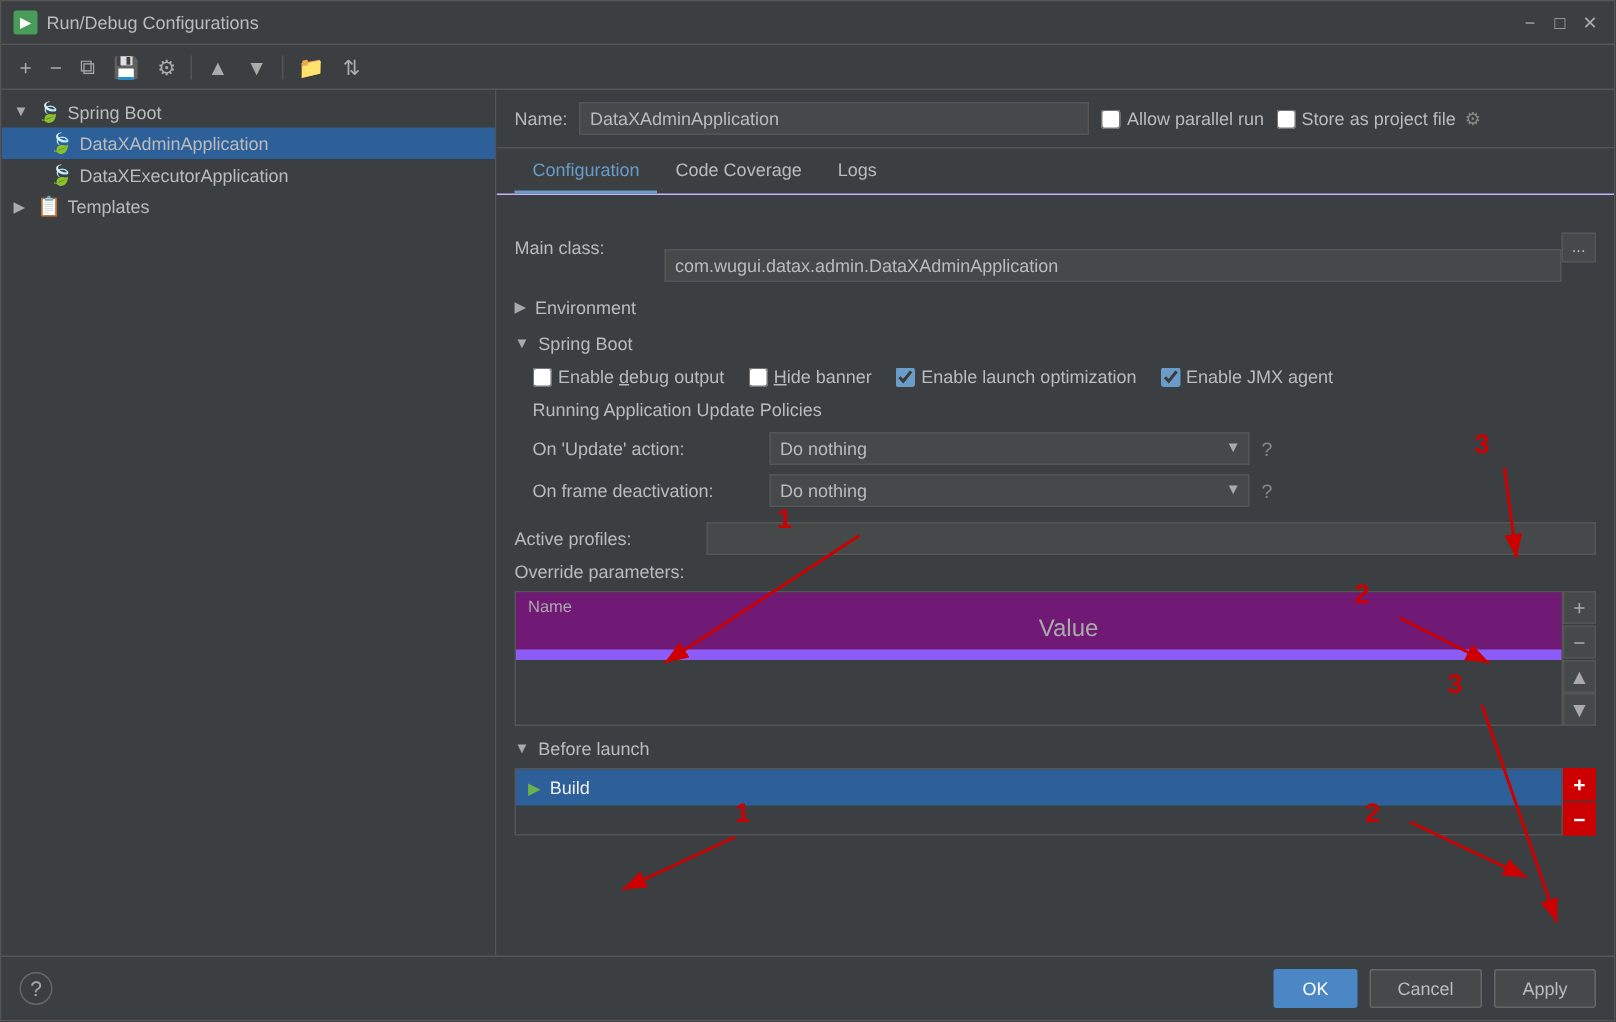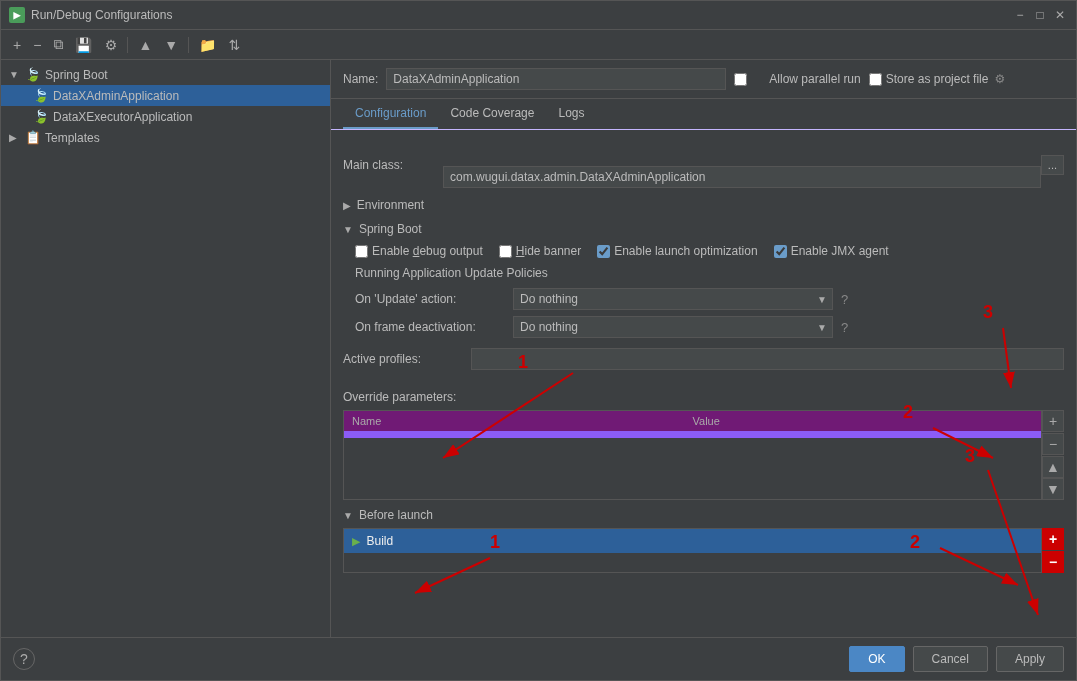--- a/index.html
+++ b/index.html
@@ -113,21 +113,21 @@
       flex: 1;
       background: #45494a;
       border: 1px solid #555;
       color: #bbb;
       padding: 3px 6px;
       font-size: 12px;
       outline: none;
       max-width: 340px;
     }
 
-    .parallel-checkbox { display: flex; align-items: center; gap: 22px; color: #bbb; }
+    .parallel-checkbox { display: flex; align-items: center; gap: 4px; color: #bbb; }
     .project-file { display: flex; align-items: center; gap: 4px; color: #bbb; }
 
     .tabs {
       display: flex;
       border-bottom: 1px solid #c4b5fd;
       background: #3c3f41;
       padding: 0 12px;
     }
     .tab {
       padding: 7px 12px;
@@ -258,21 +258,21 @@
     .help-icon {
       color: #888;
       cursor: pointer;
       font-size: 13px;
     }
 
     .active-profiles-row {
       display: flex;
       align-items: center;
       gap: 8px;
-      margin-bottom: 20px;
+      margin-bottom: 4px;
       justify-content: center;
     }
     .active-profiles-label { color: #bbb; min-width: 120px; }
     .active-profiles-input {
       flex: 1;
       background: #45494a;
       border: 1px solid #555;
       color: #bbb;
       padding: 3px 6px;
       font-size: 12px;
@@ -281,21 +281,21 @@
 
     .override-section { margin-bottom: 8px; }
     .override-label { color: #bbb; margin-bottom: 6px; }
     .params-table-header {
       display: flex;
       background: #701a75;
       border-bottom: 7px solid #8b5cf6;
       padding: 4px 8px;
     }
     .params-col-name { flex: 1; color: #aaa; font-size: 11px; }
-    .params-col-value { flex: 1; color: #aaa; font-size: 11px; }
+    .params-col-value { flex: 1; color: #aaa; font-size: 16px; margin-top: 12px; }
     .params-table-body {
       min-height: 70px;
       display: flex;
       flex-direction: column;
       align-items: center;
       justify-content: center;
       color: #888;
       font-size: 12px;
       position: relative;
     }

